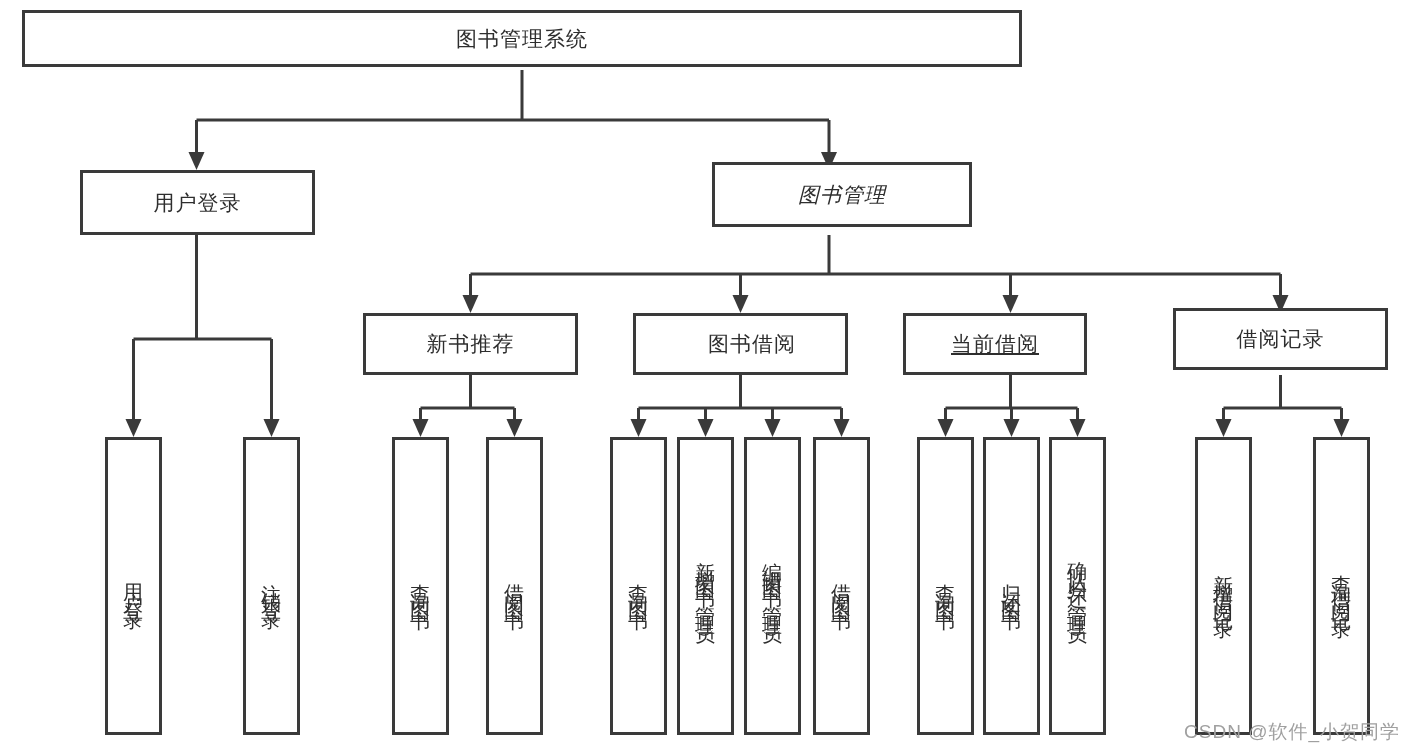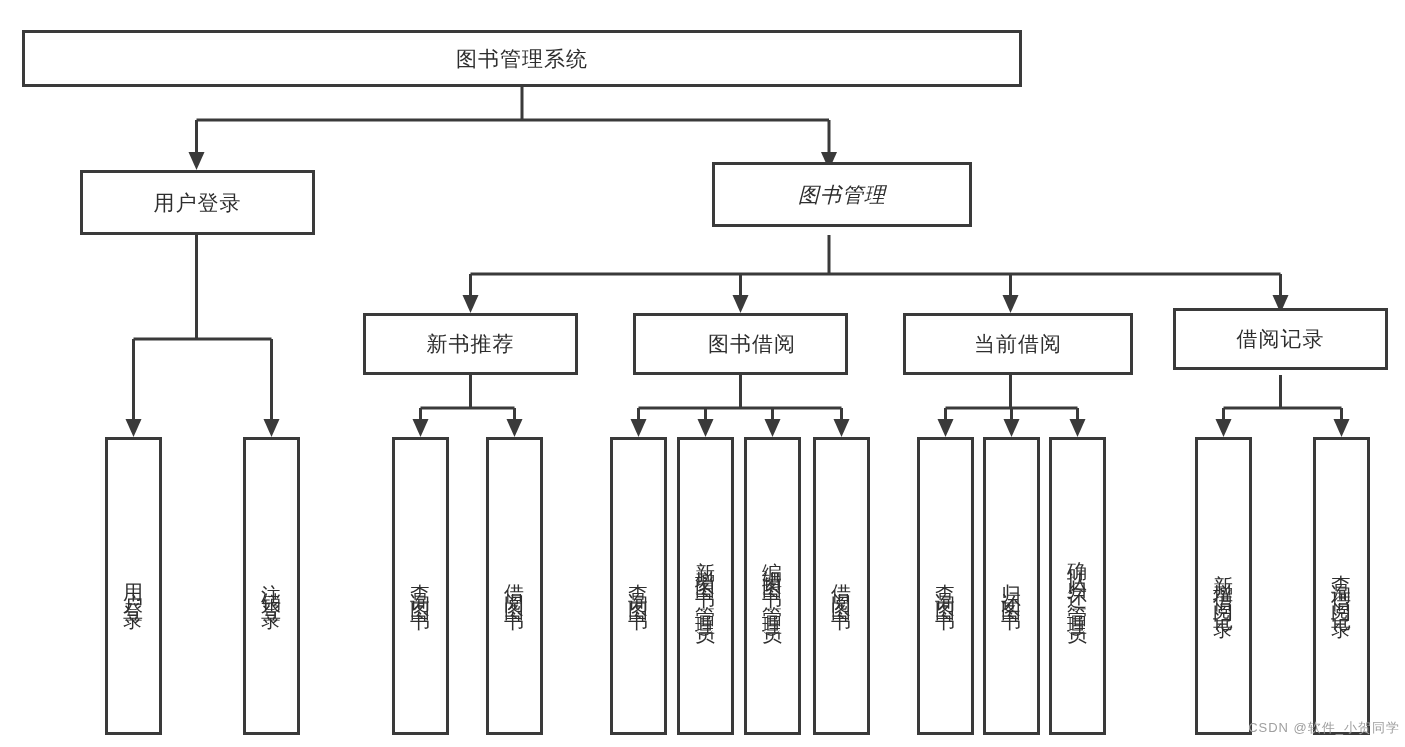--- a/index.html
+++ b/index.html
@@ -57,21 +57,21 @@
     fill: none;
   }
   #connector-layer polygon {
     fill: #3a3a3a;
     stroke: none;
   }
   .watermark {
     position: absolute;
     top: 719px;
     right: 5px;
-    font-size: 13px;
+    font-size: 19px;
     color: #a0a0a0;
     letter-spacing: 1px;
     z-index: 4;
     white-space: nowrap;
   }
 </style>
 </head>
 <body>
 
 <div id="stage">
@@ -112,38 +112,38 @@
       <polygon points="1003.5,419 1019.5,419 1011.5,437"></polygon>
       <polygon points="1069.5,419 1085.5,419 1077.5,437"></polygon>
     </g>
     <g>
       <path d="M1280.5 375 V408 M1223.5 408 H1341.5 M1223.5 408 V422 M1341.5 408 V422"></path>
       <polygon points="1215.5,419 1231.5,419 1223.5,437"></polygon>
       <polygon points="1333.5,419 1349.5,419 1341.5,437"></polygon>
     </g>
   </svg>
 
-  <div class="box" style="left:22px; top:30px; width:1000px; height:57px;">
+  <div class="box" style="left:22px; top:10px; width:1000px; height:57px;">
     <span class="hlabel">图书管理系统</span>
   </div>
 
   <div class="box" style="left:80px; top:170px; width:235px; height:65px;">
     <span class="hlabel">用户登录</span>
   </div>
   <div class="box" style="left:712px; top:162px; width:260px; height:65px;font-style:italic;">
     <span class="hlabel">图书管理</span>
   </div>
 
   <div class="box" style="left:363px; top:313px; width:215px; height:62px;">
     <span class="hlabel">新书推荐</span>
   </div>
   <div class="box" style="left:633px; top:313px; width:215px; height:62px;padding-left:23px;">
     <span class="hlabel">图书借阅</span>
   </div>
-  <div class="box" style="left:903px; top:313px; width:230px; height:62px;">
+  <div class="box" style="left:903px; top:313px; width:184px; height:62px;text-decoration:underline;">
     <span class="hlabel">当前借阅</span>
   </div>
   <div class="box" style="left:1173px; top:308px; width:215px; height:62px;">
     <span class="hlabel">借阅记录</span>
   </div>
 
   <div class="box leaf" style="left:105px;">
     <span class="vlabel">用户登录</span>
   </div>
   <div class="box leaf" style="left:243px;">

